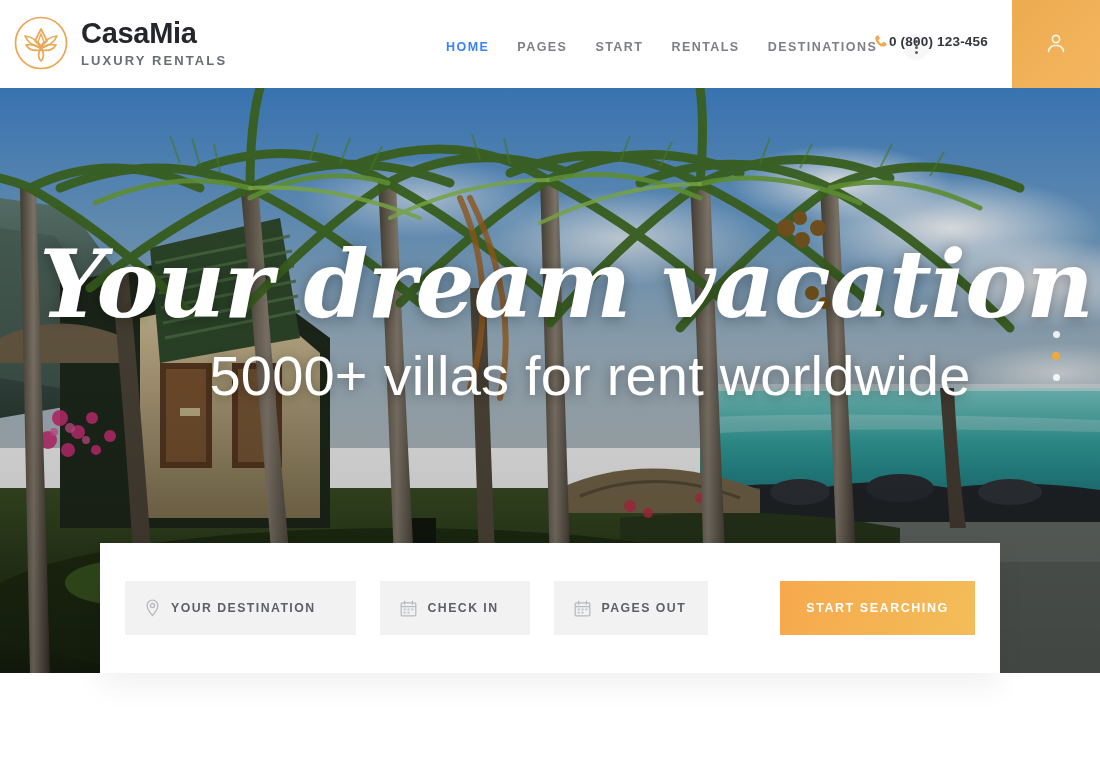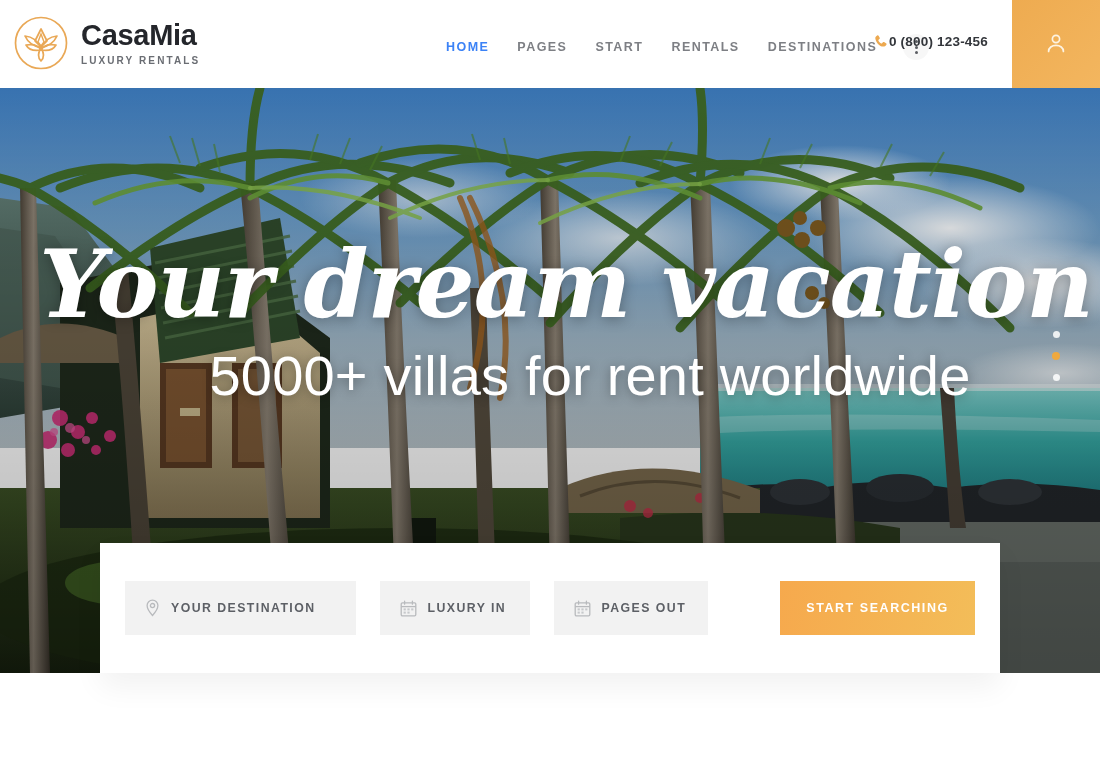--- a/index.html
+++ b/index.html
@@ -42,21 +42,21 @@
   .brand-mark { width: 58px; height: 58px; display: block; }
   .brand-text { display: flex; flex-direction: column; justify-content: center; }
   .brand-name {
     font-size: 29px;
     font-weight: 700;
     color: #24262b;
     letter-spacing: -0.3px;
     line-height: 1.0;
   }
   .brand-tag {
-    font-size: 10px;
+    font-size: 13px;
     font-weight: 700;
     color: #6a6d73;
     letter-spacing: 2.1px;
     margin-top: 5px;
   }
 
   .nav {
     position: absolute;
     left: 432px;
     top: 34px;
@@ -493,21 +493,21 @@
         <path d="M1.2 6.6h14.6" stroke="#b8babd" stroke-width="1.3"></path>
         <path d="M4.6 1.2v3M12.4 1.2v3" stroke="#b8babd" stroke-width="1.3" stroke-linecap="round"></path>
         <g fill="#c6c8cb">
           <rect x="3.6" y="8.4" width="2.2" height="2"></rect>
           <rect x="7.4" y="8.4" width="2.2" height="2"></rect>
           <rect x="11.2" y="8.4" width="2.2" height="2"></rect>
           <rect x="3.6" y="11.6" width="2.2" height="2"></rect>
           <rect x="7.4" y="11.6" width="2.2" height="2"></rect>
         </g>
       </svg>
-      <span class="field-label">LUXURY IN</span>
+      <span class="field-label">CHECK IN</span>
     </div>
 
     <div class="field field-out">
       <svg width="17" height="17" viewBox="0 0 17 17">
         <rect x="1.2" y="2.8" width="14.6" height="13" rx="1.2" fill="none" stroke="#b8babd" stroke-width="1.3"></rect>
         <path d="M1.2 6.6h14.6" stroke="#b8babd" stroke-width="1.3"></path>
         <path d="M4.6 1.2v3M12.4 1.2v3" stroke="#b8babd" stroke-width="1.3" stroke-linecap="round"></path>
         <g fill="#c6c8cb">
           <rect x="3.6" y="8.4" width="2.2" height="2"></rect>
           <rect x="7.4" y="8.4" width="2.2" height="2"></rect>

